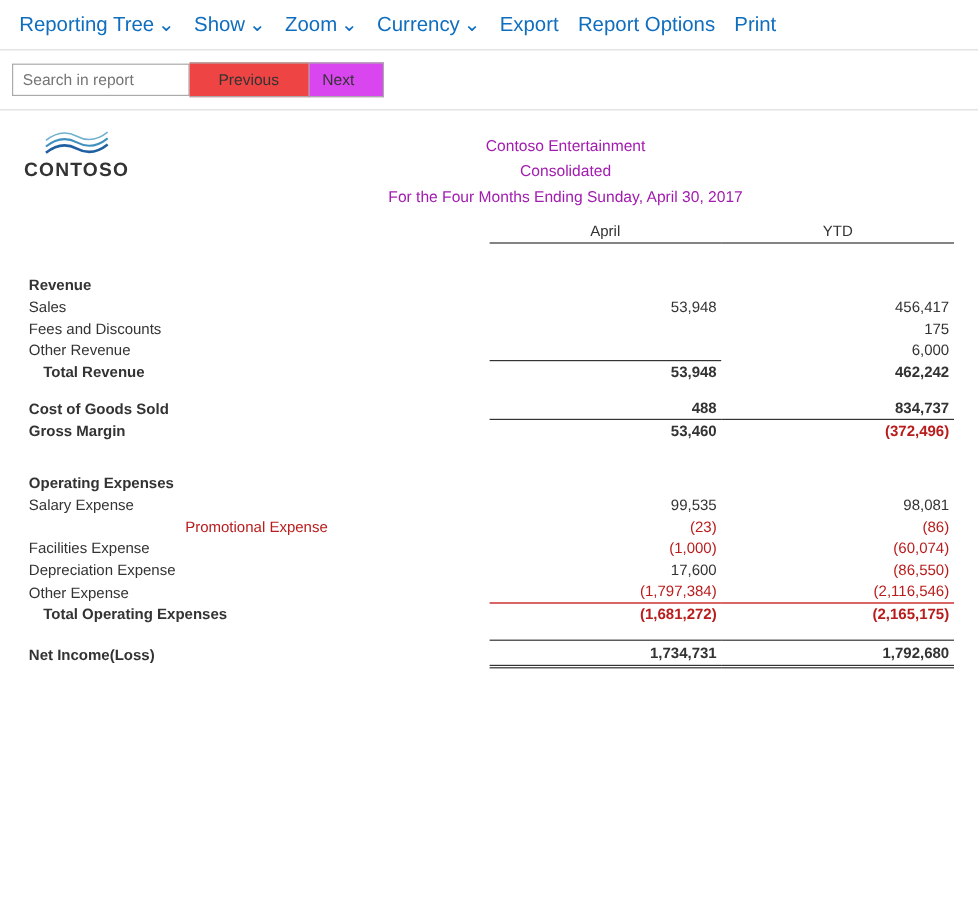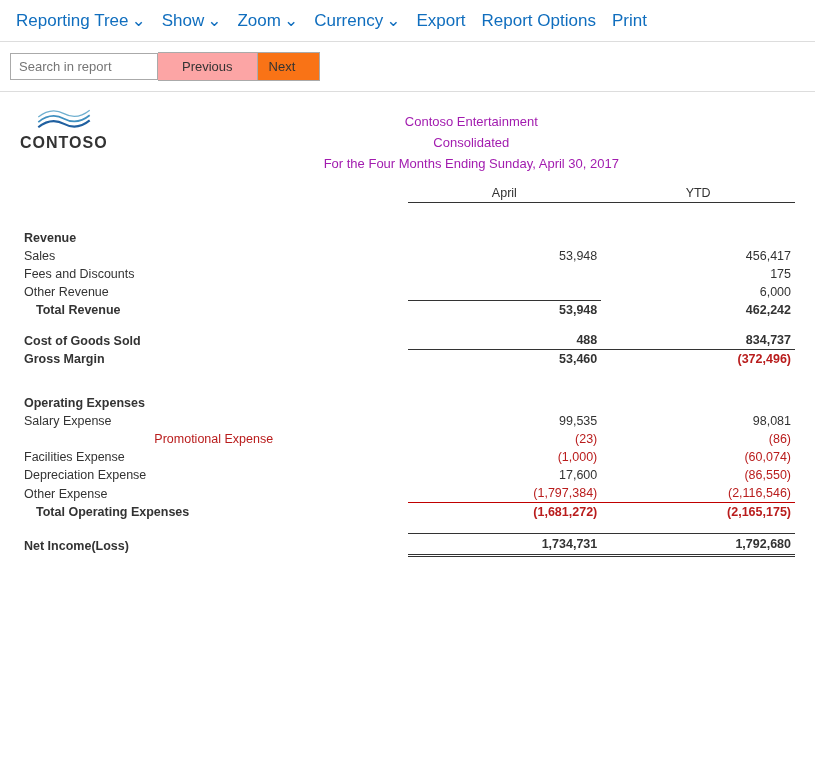--- a/index.html
+++ b/index.html
@@ -44,25 +44,25 @@
     .btn-prev, .btn-next {
       padding: 6px 24px;
       font-size: 13px;
       border: 1px solid #aaa;
       cursor: pointer;
       background: #f0f0f0;
       color: #333;
     }
     .btn-prev {
       border-left: none;
-      background: #fca5a5;
+      background: #ef4444;
     }
     .btn-next {
       border-left: none;
-      background: #f97316;
+      background: #d946ef;
       padding-left: 11px;
     }
 
     
     .report-area {
       padding: 10px 20px 20px 20px;
     }
 
     
     .report-header {

